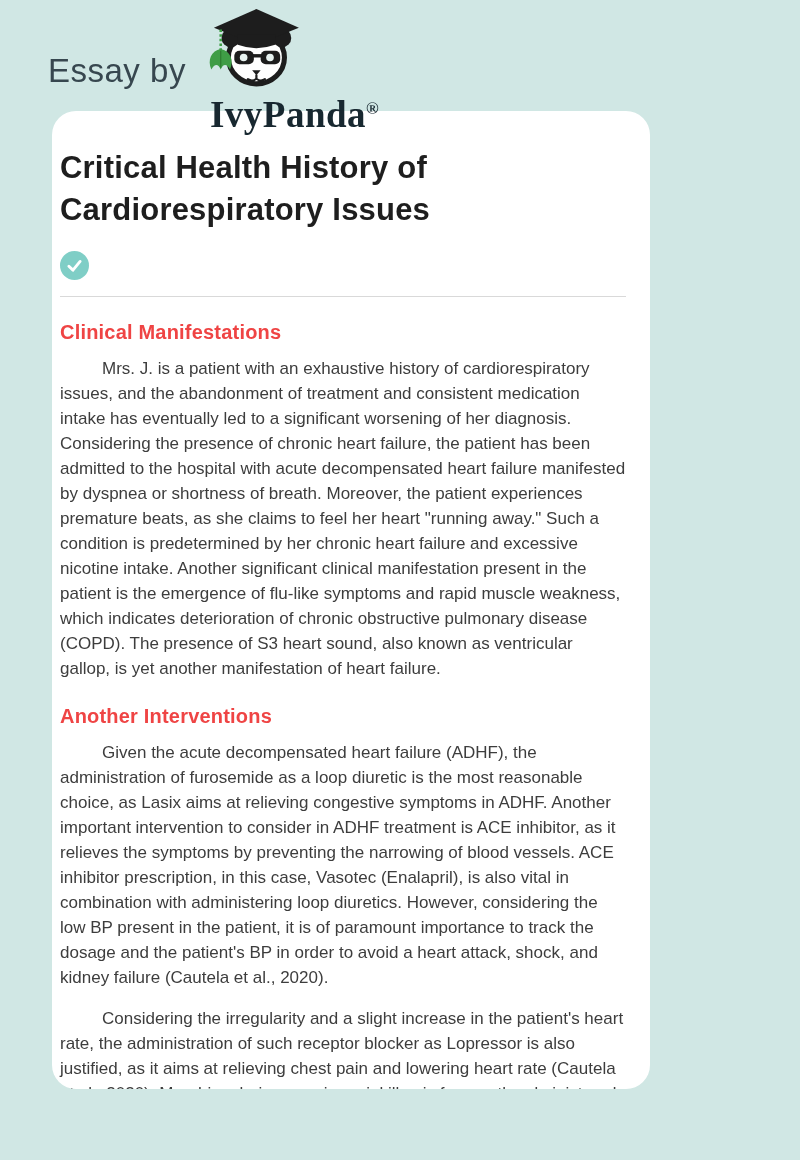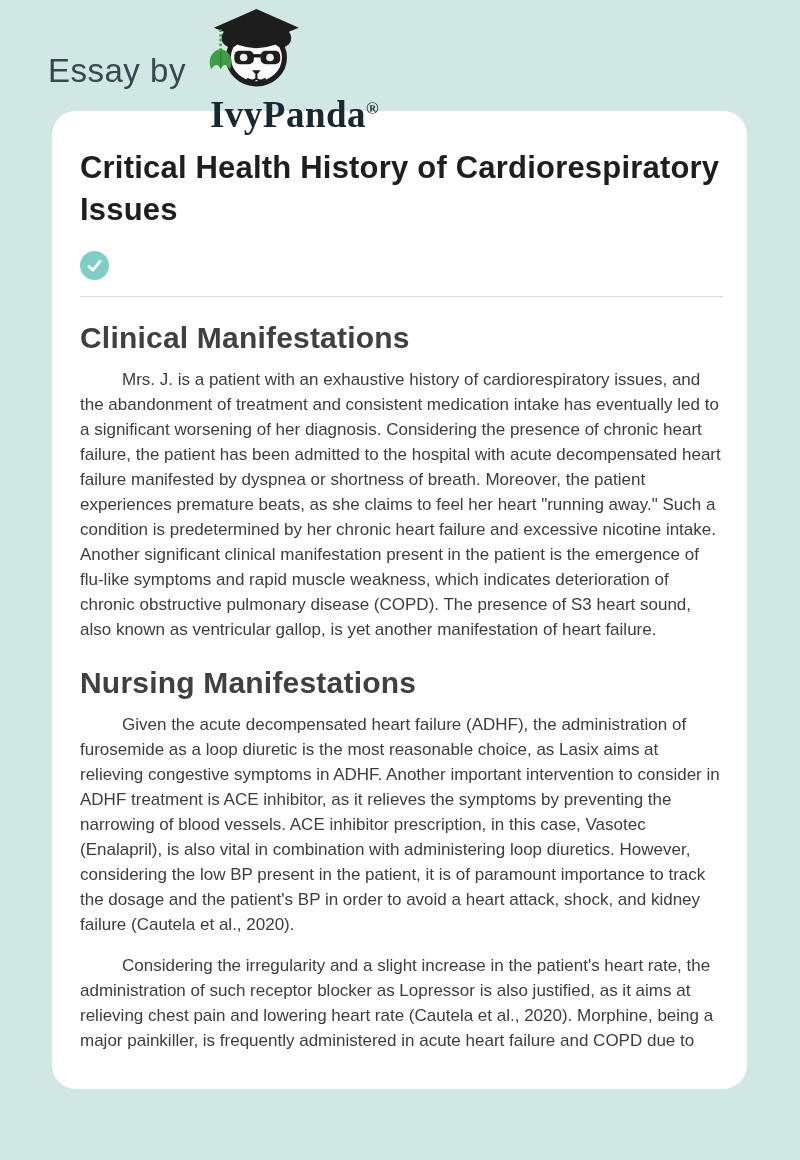--- a/index.html
+++ b/index.html
@@ -23,43 +23,43 @@
   .logo-mark { width: 102px; height: 88px; display: inline-block; }
   .brand {
     font-family: "Liberation Serif", "DejaVu Serif", serif;
     font-weight: bold; font-size: 37px; color: #182830; margin-left: 8px;
     letter-spacing: 0.5px;
   }
   .brand sup { font-size: 17px; vertical-align: super; }
 
   
   .card {
-    width: 695px; height: 978px;
+    width: 598px; height: 978px;
     margin: 0 auto 0 52px;
     background: #ffffff;
     border-radius: 24px;
-    padding: 34px 24px 30px 28px;
+    padding: 34px 24px 30px 8px;
     overflow: hidden;
   }
   h1.title {
     font-size: 31px; line-height: 42px; font-weight: bold;
     color: #1e1e1e; letter-spacing: 0.2px;
     margin: 2px 0 0 0;
   }
   .badge { display: flex; align-items: center; margin-top: 20px; }
   .badge .check { width: 29px; height: 29px; flex: 0 0 auto; }
   .badge .badge-text {
     margin-left: 13px; font-size: 15px; font-weight: bold; color: #2b2b2b;
   }
   hr.divider {
     border: none; border-top: 1px solid #d9d9d9;
     margin: 16px 0 0 0;
   }
   h2.section-heading {
-    font-size: 30px; font-weight: bold; color: #404040;
+    font-size: 20px; font-weight: bold; color: #ef4444;
     margin: 24px 0 12px 0; letter-spacing: 0.2px;
   }
   p.body-para {
     font-size: 17px; line-height: 25px; color: #3d3d3d;
     text-indent: 42px; margin: 6px 0 16px 0;
   }
 </style>
 </head>
 <body>
 
@@ -109,19 +109,19 @@
           <path d="M9.2,15.8 L13.4,19.8 L20.8,10.8" stroke="#ffffff" stroke-width="3" fill="none" stroke-linecap="round" stroke-linejoin="round"></path>
         </svg>
       </span>
     </div>
 
     <hr class="divider">
 
     <h2 class="section-heading">Clinical Manifestations</h2>
     <p class="body-para">Mrs. J. is a patient with an exhaustive history of cardiorespiratory issues, and the abandonment of treatment and consistent medication intake has eventually led to a significant worsening of her diagnosis. Considering the presence of chronic heart failure, the patient has been admitted to the hospital with acute decompensated heart failure manifested by dyspnea or shortness of breath. Moreover, the patient experiences premature beats, as she claims to feel her heart "running away." Such a condition is predetermined by her chronic heart failure and excessive nicotine intake. Another significant clinical manifestation present in the patient is the emergence of flu-like symptoms and rapid muscle weakness, which indicates deterioration of chronic obstructive pulmonary disease (COPD). The presence of S3 heart sound, also known as ventricular gallop, is yet another manifestation of heart failure.</p>
 
-    <h2 class="section-heading">Nursing Manifestations</h2>
+    <h2 class="section-heading">Another Interventions</h2>
     <p class="body-para">Given the acute decompensated heart failure (ADHF), the administration of furosemide as a loop diuretic is the most reasonable choice, as Lasix aims at relieving congestive symptoms in ADHF. Another important intervention to consider in ADHF treatment is ACE inhibitor, as it relieves the symptoms by preventing the narrowing of blood vessels. ACE inhibitor prescription, in this case, Vasotec (Enalapril), is also vital in combination with administering loop diuretics. However, considering the low BP present in the patient, it is of paramount importance to track the dosage and the patient's BP in order to avoid a heart attack, shock, and kidney failure (Cautela et al., 2020).</p>
     <p class="body-para">Considering the irregularity and a slight increase in the patient's heart rate, the administration of such receptor blocker as Lopressor is also justified, as it aims at relieving chest pain and lowering heart rate (Cautela et al., 2020). Morphine, being a major painkiller, is frequently administered in acute heart failure and COPD due to</p>
 
   </main>
 
 </div>
 
 </body></html>

